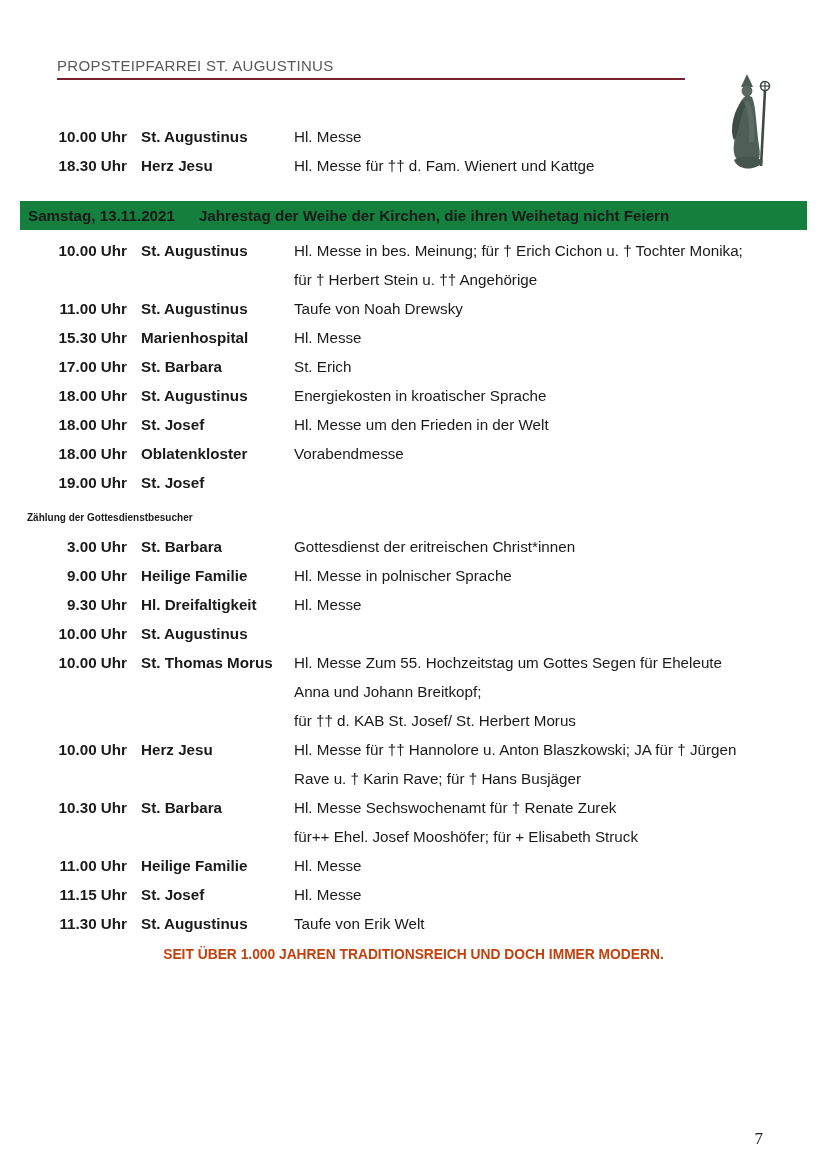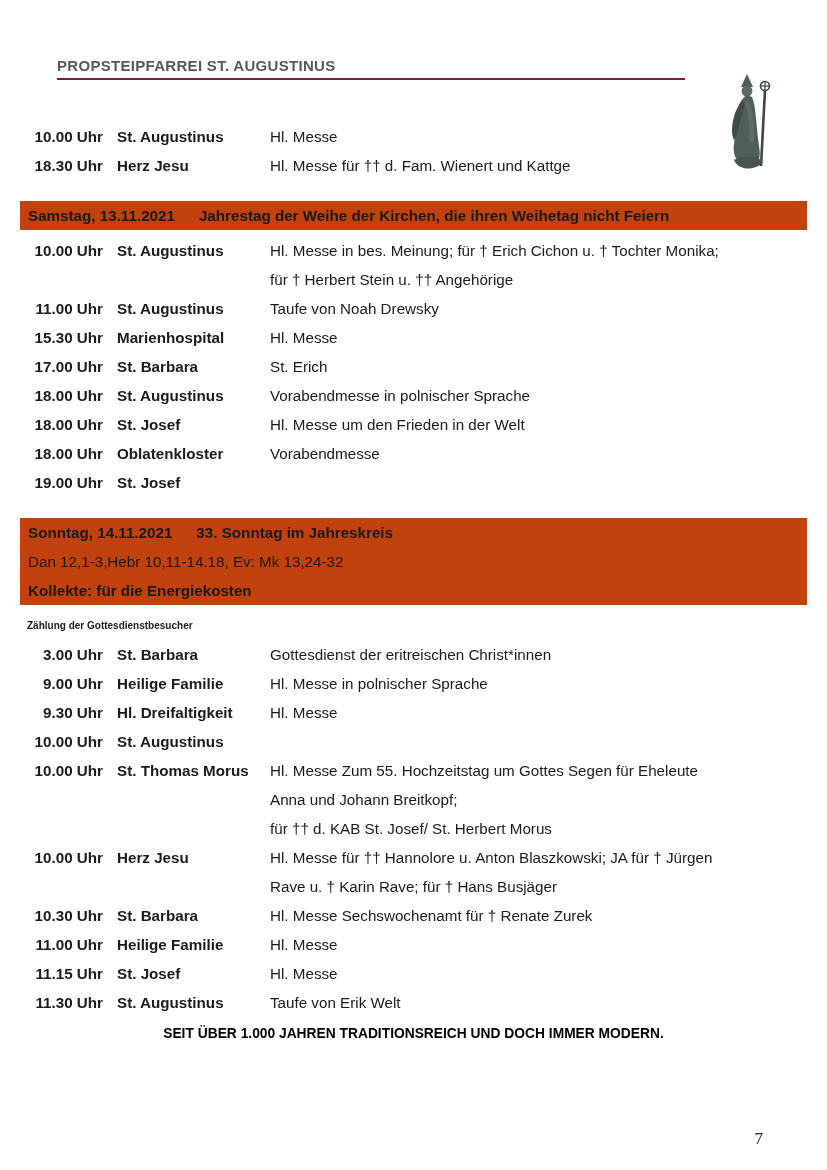--- a/index.html
+++ b/index.html
@@ -10,55 +10,55 @@
   }
   .page{position:relative;width:827px;height:1170px;background:#fff;}
 
   
   .header{
     margin:57px 142px 0 57px;
     border-bottom:2px solid #7a1f2e;
     padding-bottom:3px;
   }
   .header .title{
-    font-weight:bold;font-size:15px;color:#595959;letter-spacing:.3px;
+    font-weight:normal;font-size:15px;color:#595959;letter-spacing:.3px;
   }
   .statue{position:absolute;top:13px;right:26px;width:100px;height:104px;}
 
   
-  .rows{margin:0;}
+  .rows{margin:0;padding-left:24px;}
   .row{
     display:grid;grid-template-columns:90px 153px 1fr;
     padding-left:27px;line-height:29px;font-size:15.2px;
   }
   .cell{min-height:29px;}
   .cell.time{font-weight:bold;text-align:right;padding-right:14px;white-space:nowrap;}
   .cell.place{font-weight:bold;white-space:nowrap;}
   .desc-line{white-space:nowrap;}
   .desc-line .b{font-weight:normal;}
 
   .intro-rows{margin-top:42px;}
 
   
   .section-bar{
-    margin:21px 20px 0 20px;background:#c2410c;
+    margin:21px 20px 0 20px;background:#15803d;
     padding-left:8px;line-height:29px;font-size:15.2px;font-weight:bold;
   }
   .section-bar .sub{margin-left:24px;}
   .bar-line{line-height:29px;}
   .bar-line.regular{font-weight:normal;}
   .rows.after-bar{margin-top:6px;}
 
   .note{
     margin:6px 0 0 27px;font-weight:bold;line-height:29px;font-size:10px;
   }
 
   
   .footer-motto{
-    margin-top:8px;text-align:center;color:#000000;font-weight:bold;
+    margin-top:8px;text-align:center;color:#c2410c;font-weight:bold;
     font-size:13.8px;line-height:18px;
   }
   .page-number{
     position:absolute;right:64px;top:1072px;
     font-family:"Liberation Serif","DejaVu Serif",serif;
     font-size:17px;color:#222;
   }
 </style>
 </head>
 <body>
@@ -129,21 +129,21 @@
         <div class="cell time">17.00 Uhr</div>
         <div class="cell place">St. Barbara</div>
         <div class="cell desc">
           <div class="desc-line"><span class="b">St. Erich</span></div>
         </div>
       </div>
       <div class="row">
         <div class="cell time">18.00 Uhr</div>
         <div class="cell place">St. Augustinus</div>
         <div class="cell desc">
-          <div class="desc-line"><span class="b">Vorabendmesse in polnischer Sprache</span></div>
+          <div class="desc-line"><span class="b">Energiekosten in kroatischer Sprache</span></div>
         </div>
       </div>
       <div class="row">
         <div class="cell time">18.00 Uhr</div>
         <div class="cell place">St. Josef</div>
         <div class="cell desc">
           <div class="desc-line"><span class="b">Hl. Messe</span><span> um den Frieden in der Welt</span></div>
         </div>
       </div>
       <div class="row">
@@ -152,27 +152,20 @@
         <div class="cell desc">
           <div class="desc-line"><span class="b">Vorabendmesse</span></div>
         </div>
       </div>
       <div class="row">
         <div class="cell time">19.00 Uhr</div>
         <div class="cell place">St. Josef</div>
       </div>
     </div>
 
-  <div class="section-bar">
-    <div class="bar-line">
-      <span>Sonntag, 14.11.2021</span><span class="sub">33. Sonntag im Jahreskreis</span>
-    </div>
-    <div class="bar-line regular">Dan 12,1-3,Hebr 10,11-14.18, Ev: Mk 13,24-32</div>
-    <div class="bar-line">Kollekte: für die Energiekosten</div>
-  </div>
   <div class="note">Zählung der Gottesdienstbesucher</div>
   <div class="rows" id="sonntag-rows">
       <div class="row">
         <div class="cell time">3.00 Uhr</div>
         <div class="cell place">St. Barbara</div>
         <div class="cell desc">
           <div class="desc-line"><span class="b">Gottesdienst der eritreischen Christ*innen</span></div>
         </div>
       </div>
       <div class="row">
@@ -208,20 +201,21 @@
         <div class="cell desc">
           <div class="desc-line"><span class="b">Hl. Messe</span><span> für †† Hannolore u. Anton Blaszkowski; JA für † Jürgen</span></div>
           <div class="desc-line"><span>Rave u. † Karin Rave; für † Hans Busjäger</span></div>
         </div>
       </div>
       <div class="row">
         <div class="cell time">10.30 Uhr</div>
         <div class="cell place">St. Barbara</div>
         <div class="cell desc">
           <div class="desc-line"><span class="b">Hl. Messe</span><span> Sechswochenamt für † Renate Zurek</span></div>
+          <div class="desc-line"><span>für++ Ehel. Josef Mooshöfer; für + Elisabeth Struck</span></div>
         </div>
       </div>
       <div class="row">
         <div class="cell time">11.00 Uhr</div>
         <div class="cell place">Heilige Familie</div>
         <div class="cell desc">
           <div class="desc-line"><span class="b">Hl. Messe</span></div>
         </div>
       </div>
       <div class="row">

